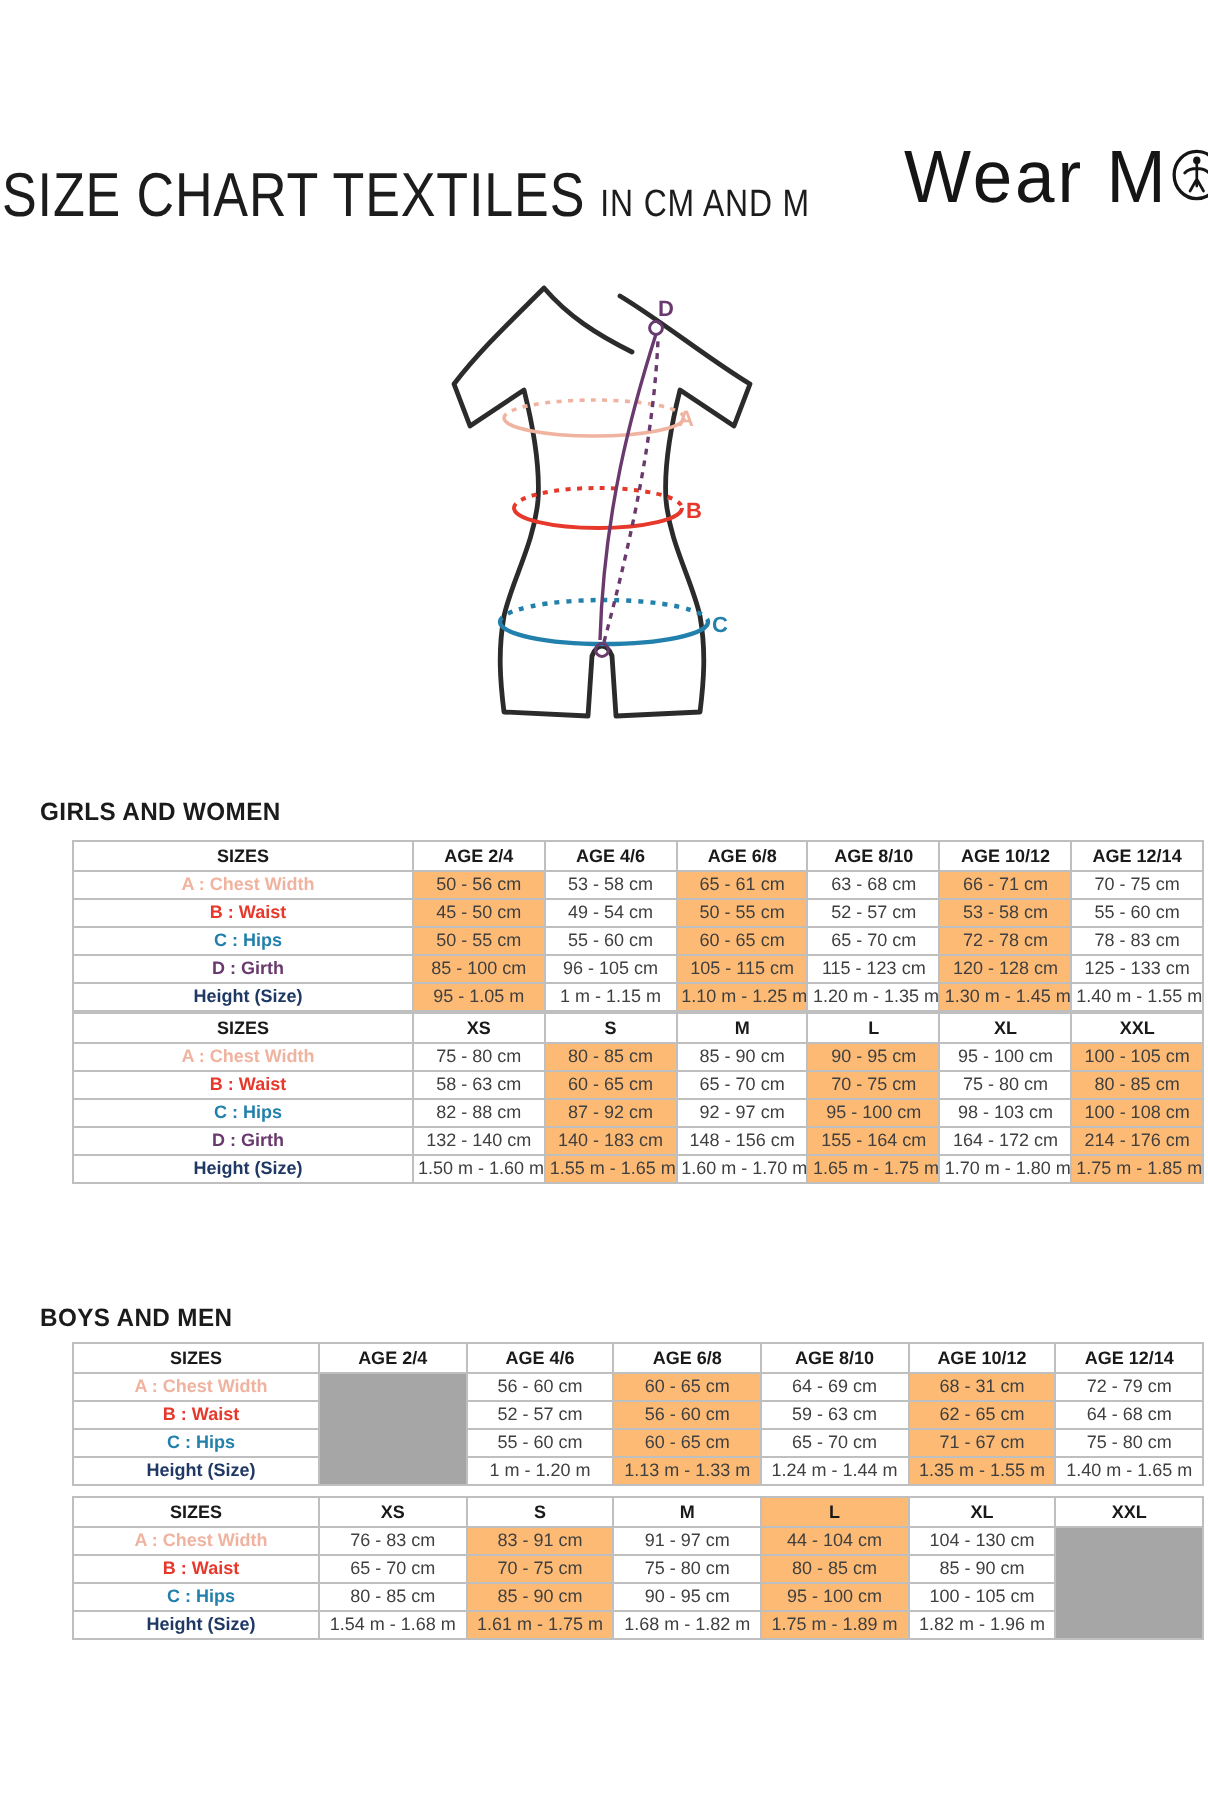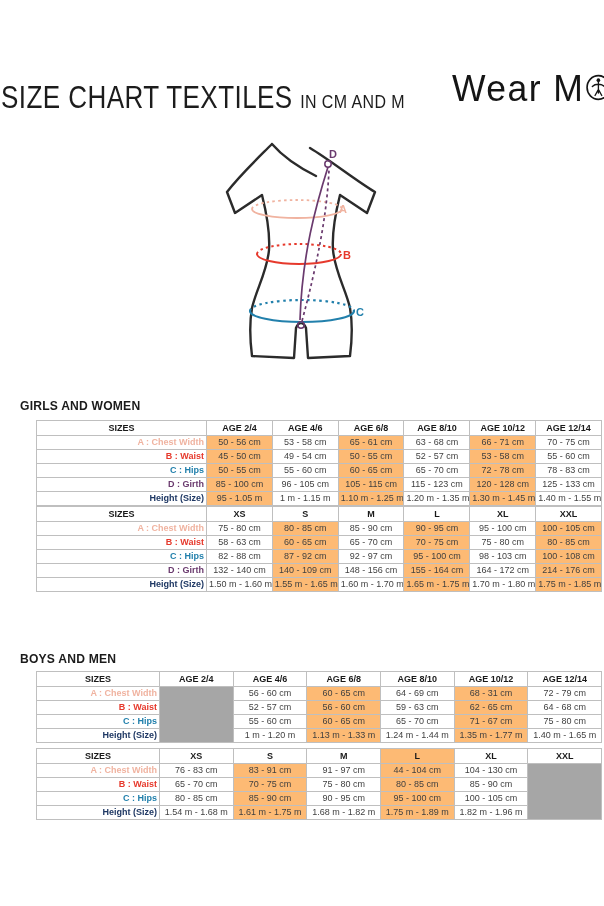--- a/index.html
+++ b/index.html
@@ -29,21 +29,21 @@
     transform:scaleX(0.97); transform-origin:0 0; letter-spacing:0.2px; white-space:nowrap;
   }
   .tablebox { position:absolute; left:36px; width:582px; }
   table.sz { border-collapse:collapse; table-layout:fixed; width:566px; }
   .sz th, .sz td {
     border:1px solid #bfbfbf; font-size:9px; line-height:11px; padding:0 2px;
     height:13px; text-align:center; vertical-align:middle; color:#3f3f3f;
     overflow:hidden; white-space:nowrap;
   }
   .sz th { font-weight:bold; color:#191919; height:14px; }
-  .sz td.rlabel { text-align:right; padding-left:7px; font-weight:bold; }
+  .sz td.rlabel { text-align:center; padding-left:7px; font-weight:bold; }
   .sz .shade { background:#fdba74; }
   .sz td.block { background:#a6a6a6; }
   .tablebox.girls col.c0 { width:170px; }
   .tablebox.boys  col.c0 { width:123px; }
 </style>
 </head>
 <body>
 
 <div class="title-row">
   <span class="title-main">SIZE CHART TEXTILES</span><span class="title-sub">IN CM AND M</span>
@@ -206,21 +206,21 @@
           <td>82 - 88 cm</td>
           <td class="shade">87 - 92 cm</td>
           <td>92 - 97 cm</td>
           <td class="shade">95 - 100 cm</td>
           <td>98 - 103 cm</td>
           <td class="shade">100 - 108 cm</td>
         </tr>
         <tr>
           <td class="rlabel" style="color: rgb(106, 58, 110);">D : Girth</td>
           <td>132 - 140 cm</td>
-          <td class="shade">140 - 109 cm</td>
+          <td class="shade">140 - 183 cm</td>
           <td>148 - 156 cm</td>
           <td class="shade">155 - 164 cm</td>
           <td>164 - 172 cm</td>
           <td class="shade">214 - 176 cm</td>
         </tr>
         <tr>
           <td class="rlabel" style="color: rgb(31, 56, 100);">Height (Size)</td>
           <td>1.50 m - 1.60 m</td>
           <td class="shade">1.55 m - 1.65 m</td>
           <td>1.60 m - 1.70 m</td>
@@ -279,21 +279,21 @@
           <td class="shade">60 - 65 cm</td>
           <td>65 - 70 cm</td>
           <td class="shade">71 - 67 cm</td>
           <td>75 - 80 cm</td>
         </tr>
         <tr>
           <td class="rlabel" style="color: rgb(31, 56, 100);">Height (Size)</td>
           <td>1 m - 1.20 m</td>
           <td class="shade">1.13 m - 1.33 m</td>
           <td>1.24 m - 1.44 m</td>
-          <td class="shade">1.35 m - 1.77 m</td>
+          <td class="shade">1.35 m - 1.55 m</td>
           <td>1.40 m - 1.65 m</td>
         </tr>
       </tbody>
     </table>
   </div>
 <div class="tablebox boys" style="top:748px;">
     <table class="sz">
       <colgroup>
         <col class="c0">
         <col>

